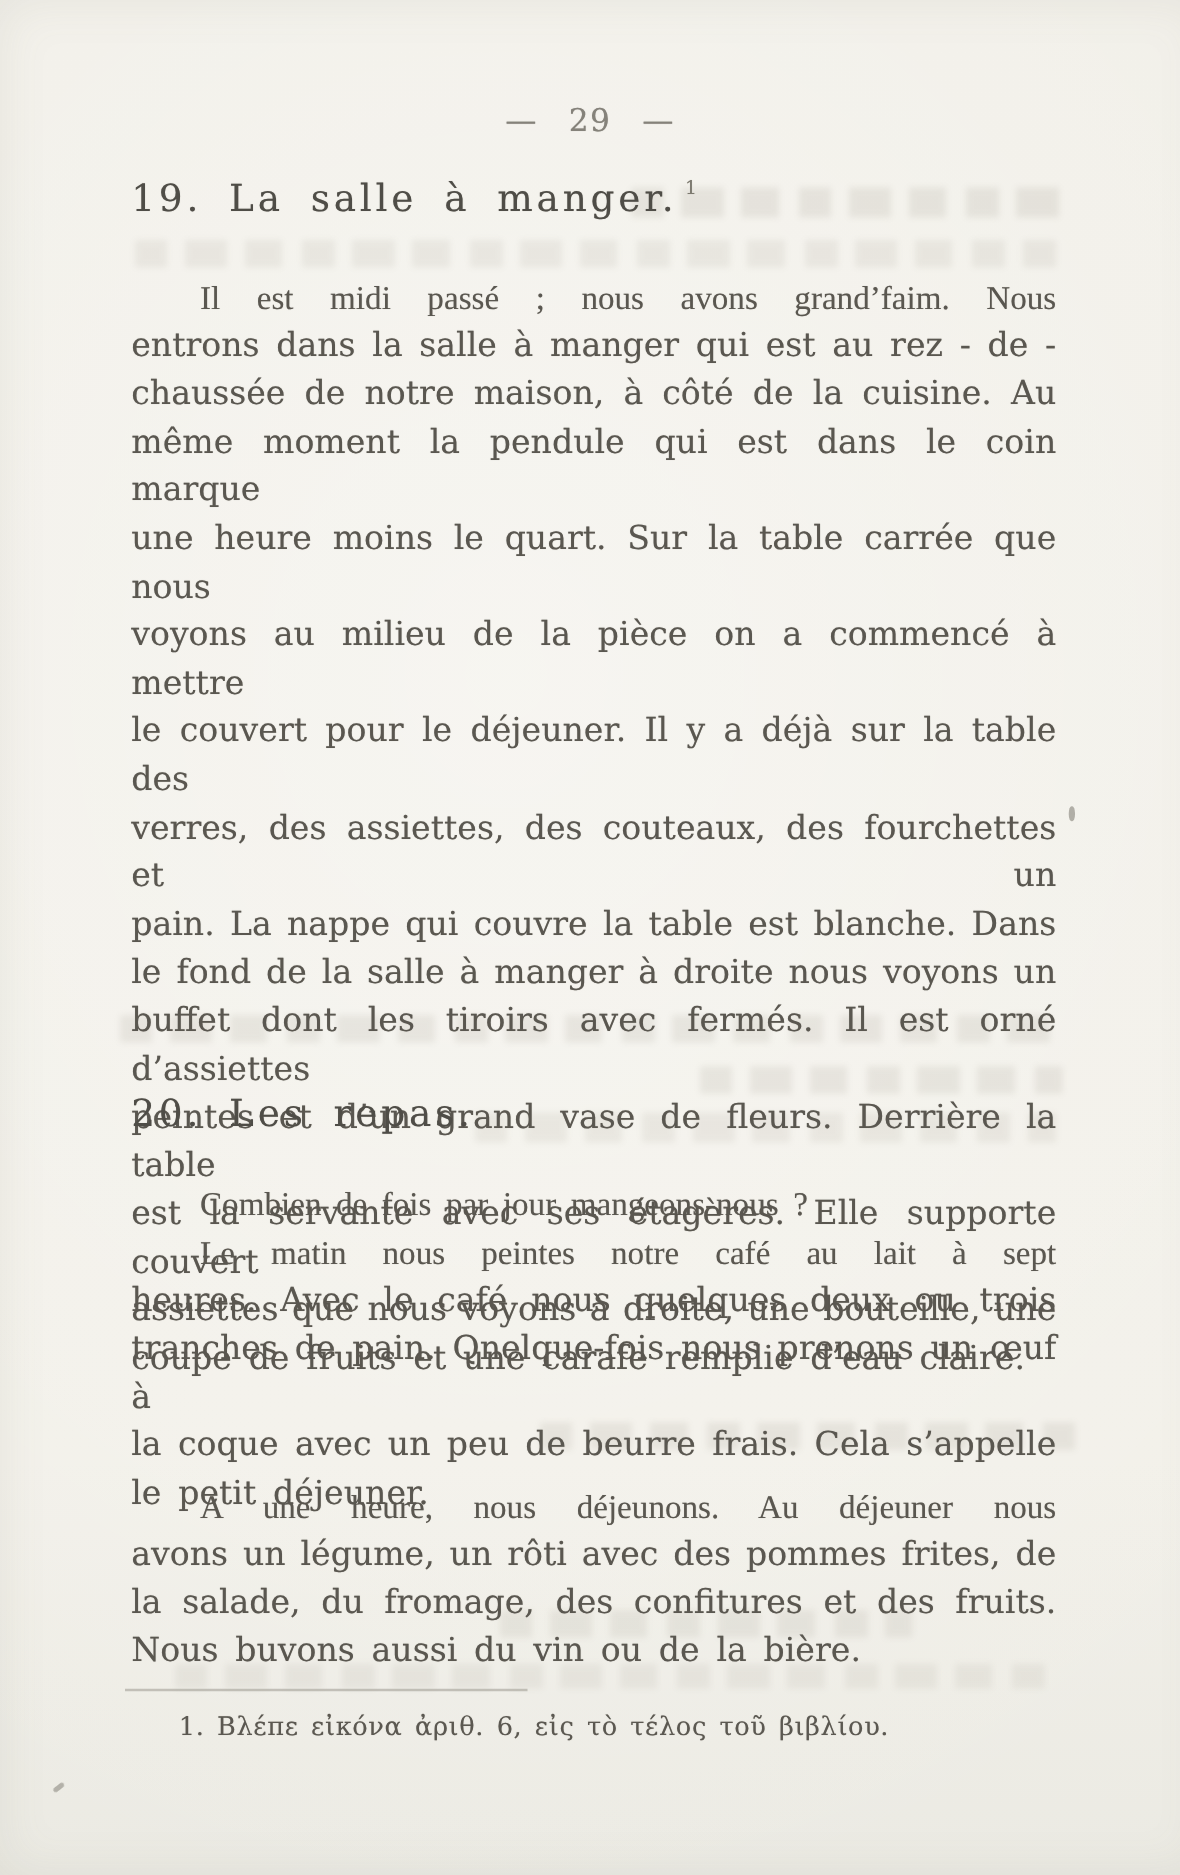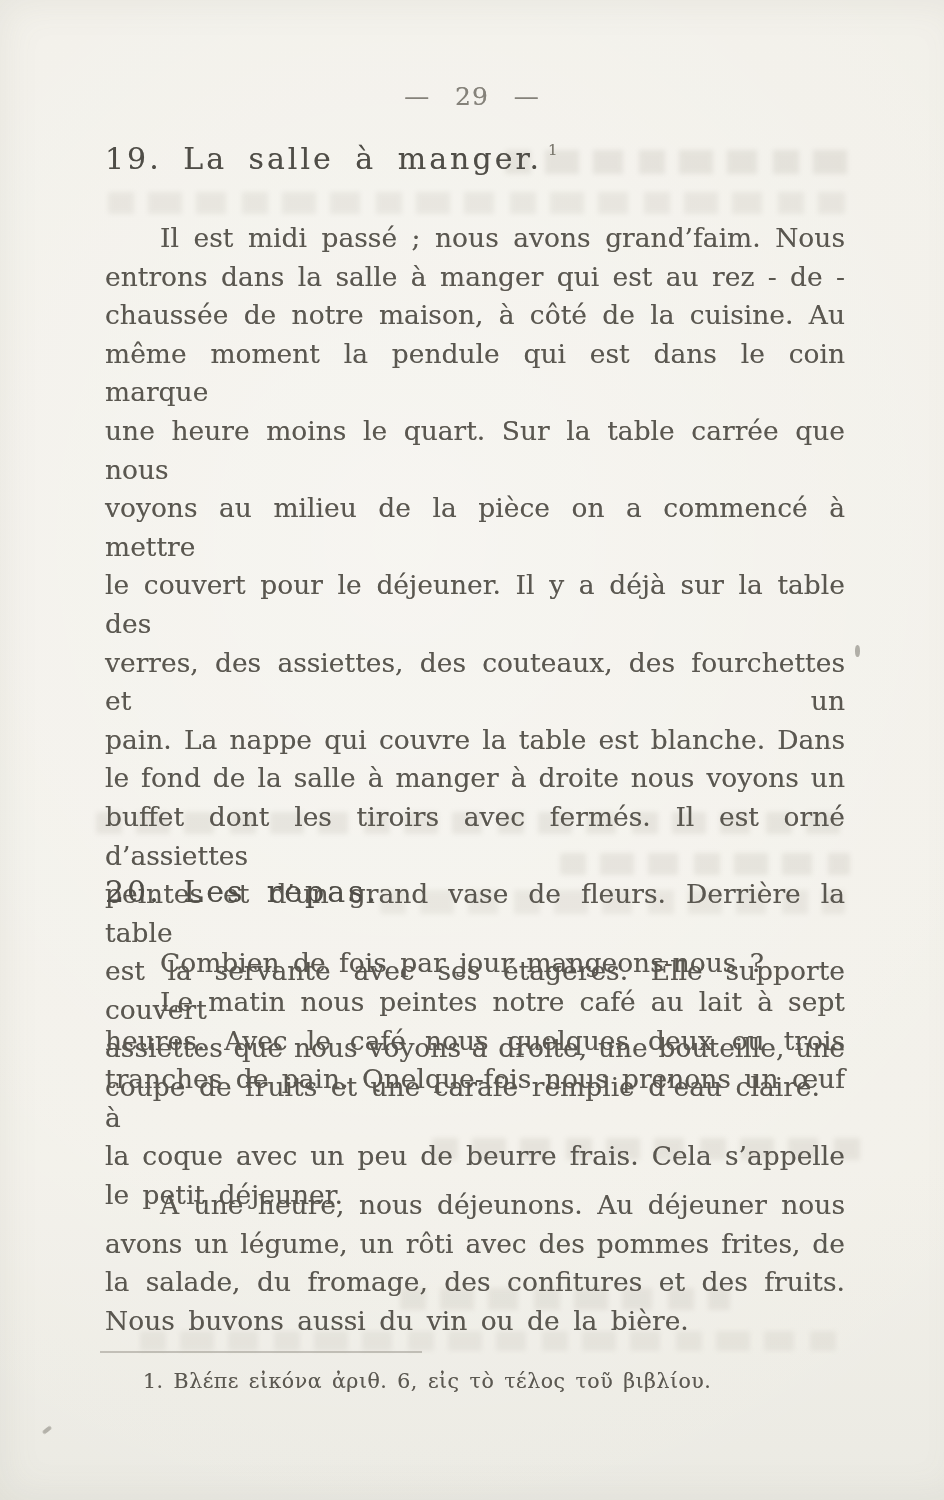--- a/index.html
+++ b/index.html
@@ -49,21 +49,21 @@
     font-size: 26.5px; line-height: 38.6px;
     color: #5a5750;
   }
   .p1 { top: 219px; }
   .pq { top: 944px; }
   .p2 { top: 983px; }
   .p3 { top: 1186px; }
 
   .line { text-align: justify; text-align-last: justify; word-spacing: 2px; }
   .line.short { text-align-last: left; word-spacing: 5px; }
-  .line.indent { text-indent: 55px; }
+  .line.indent { text-indent: 55px; font-family: Liberation Serif, serif; }
 
   .footnote-rule {
     position: absolute; top: 1351px; left: 100px;
     width: 322px; height: 2px;
     background: #9c998f; opacity: 0.55;
   }
 
   .footnote {
     position: absolute; top: 1369px; left: 143px; width: 720px;
     font-size: 20.5px; color: #5b5851;

